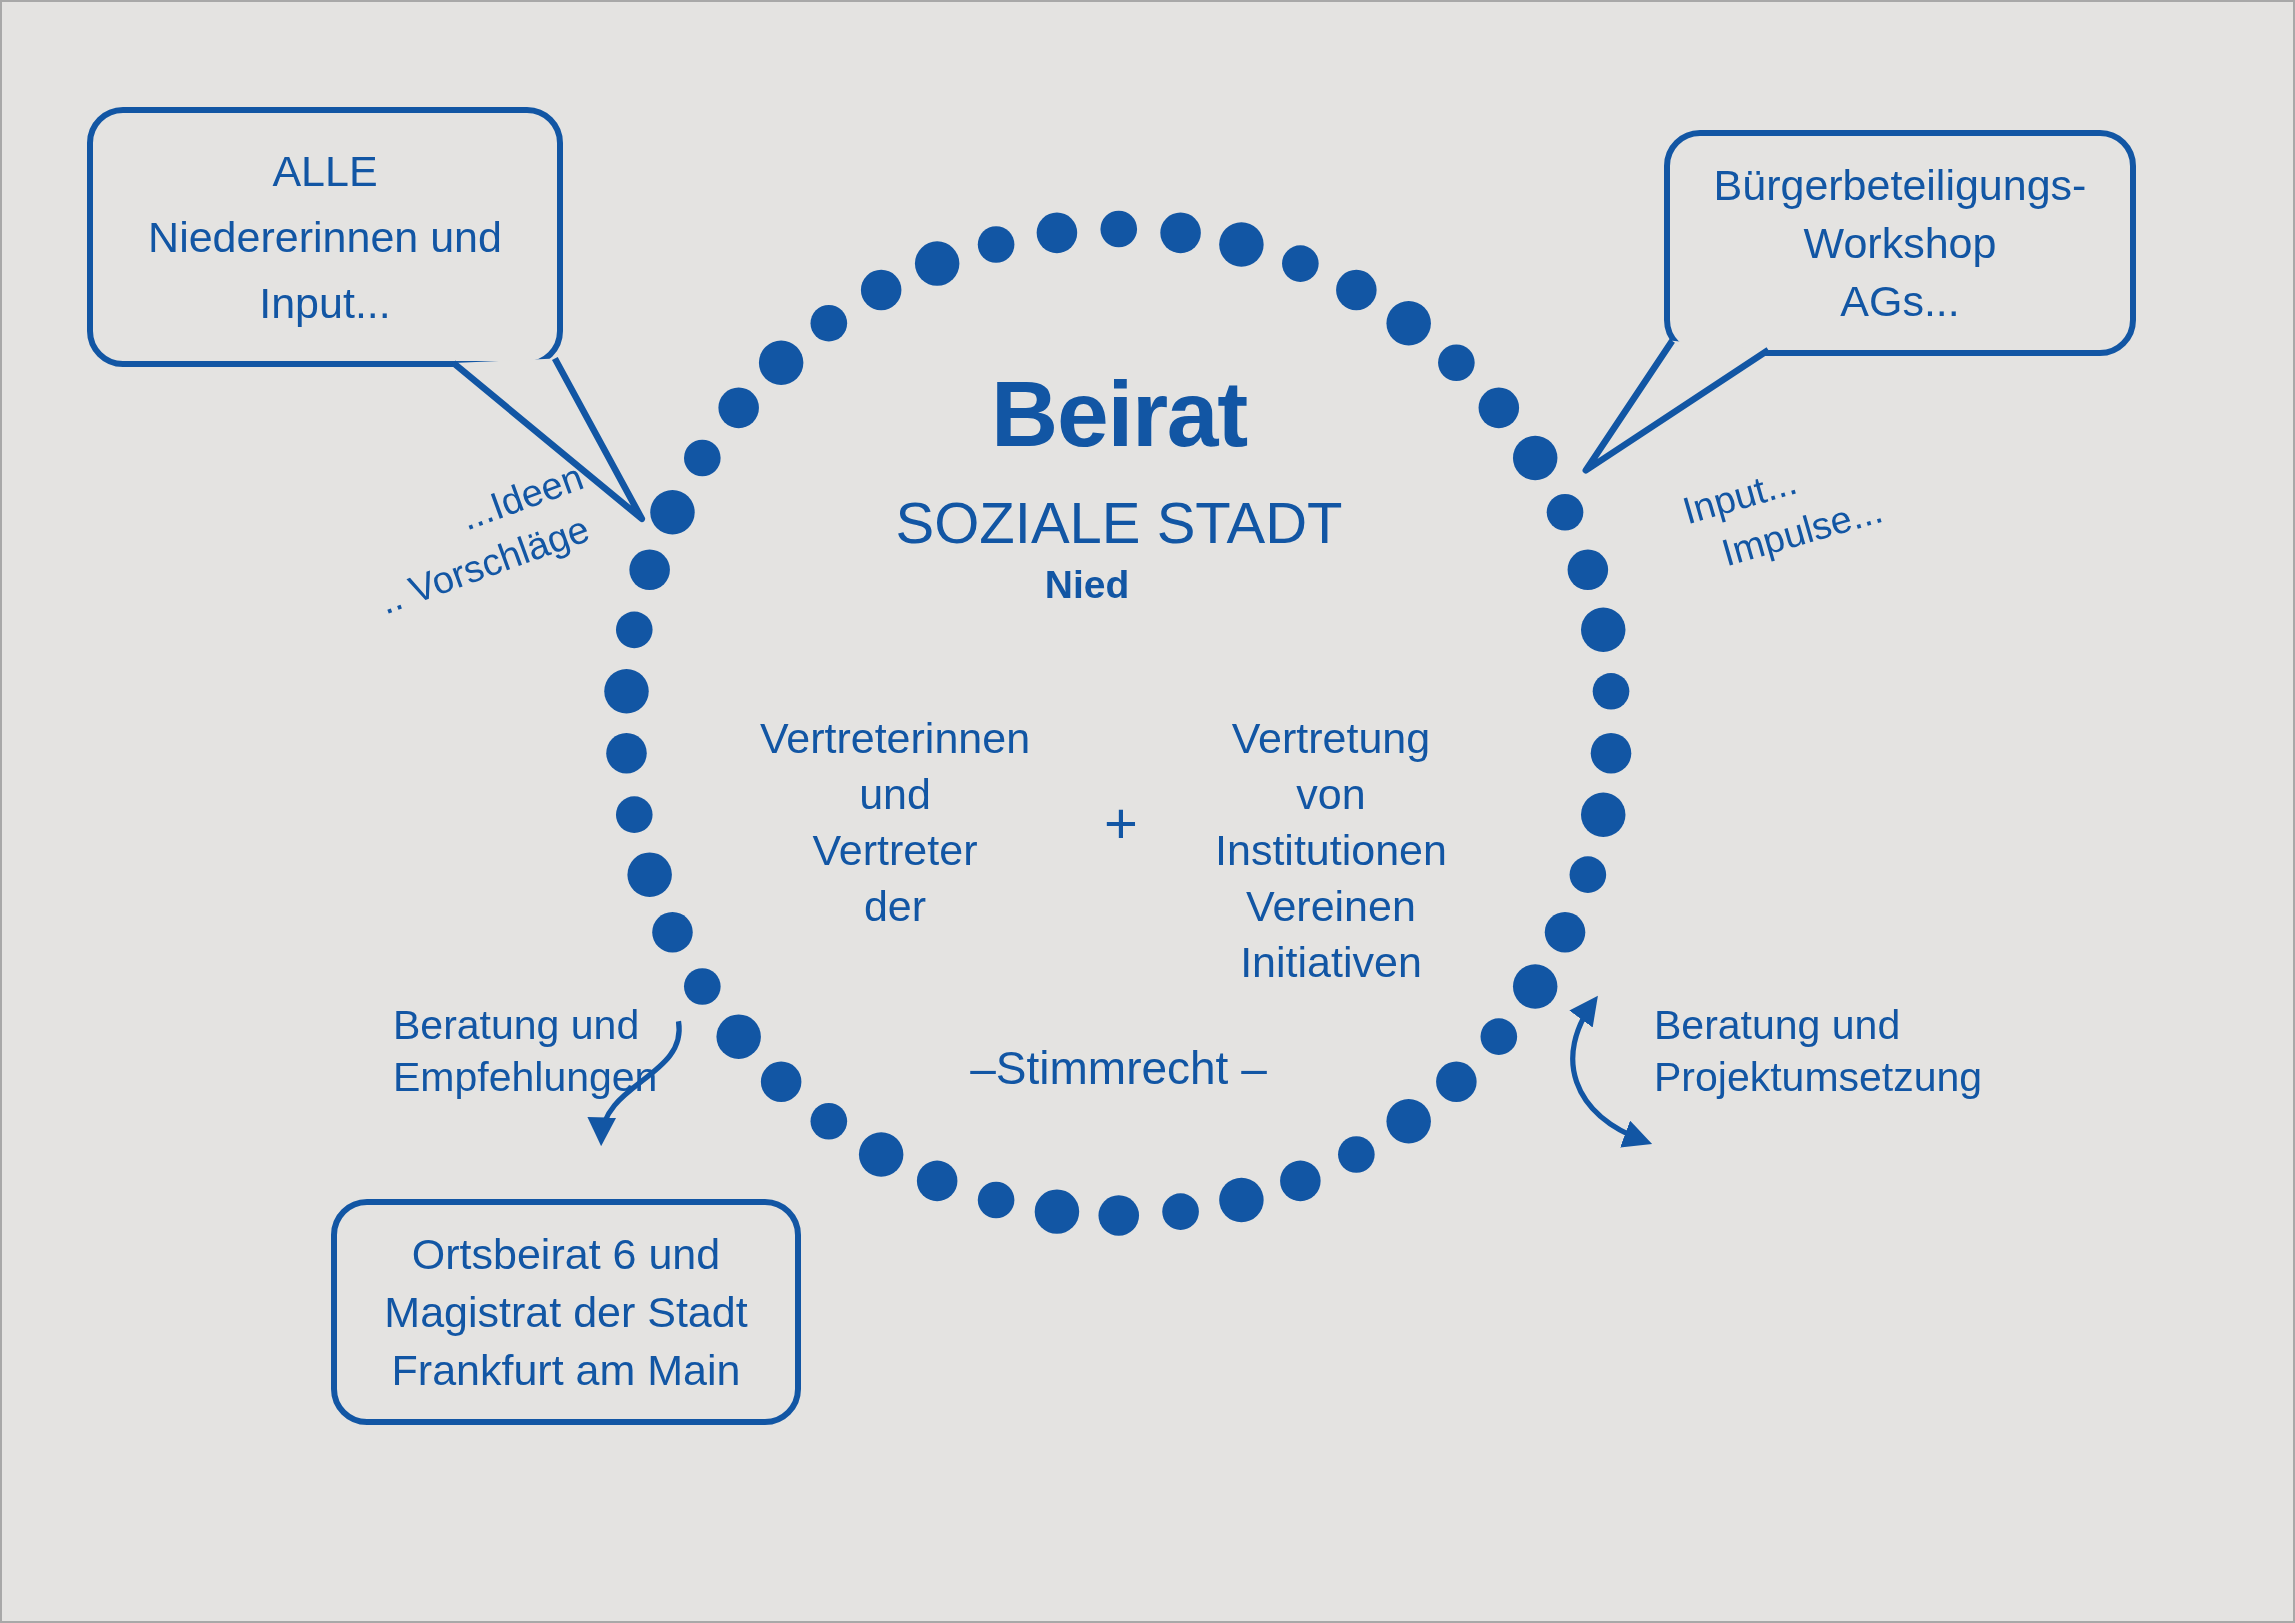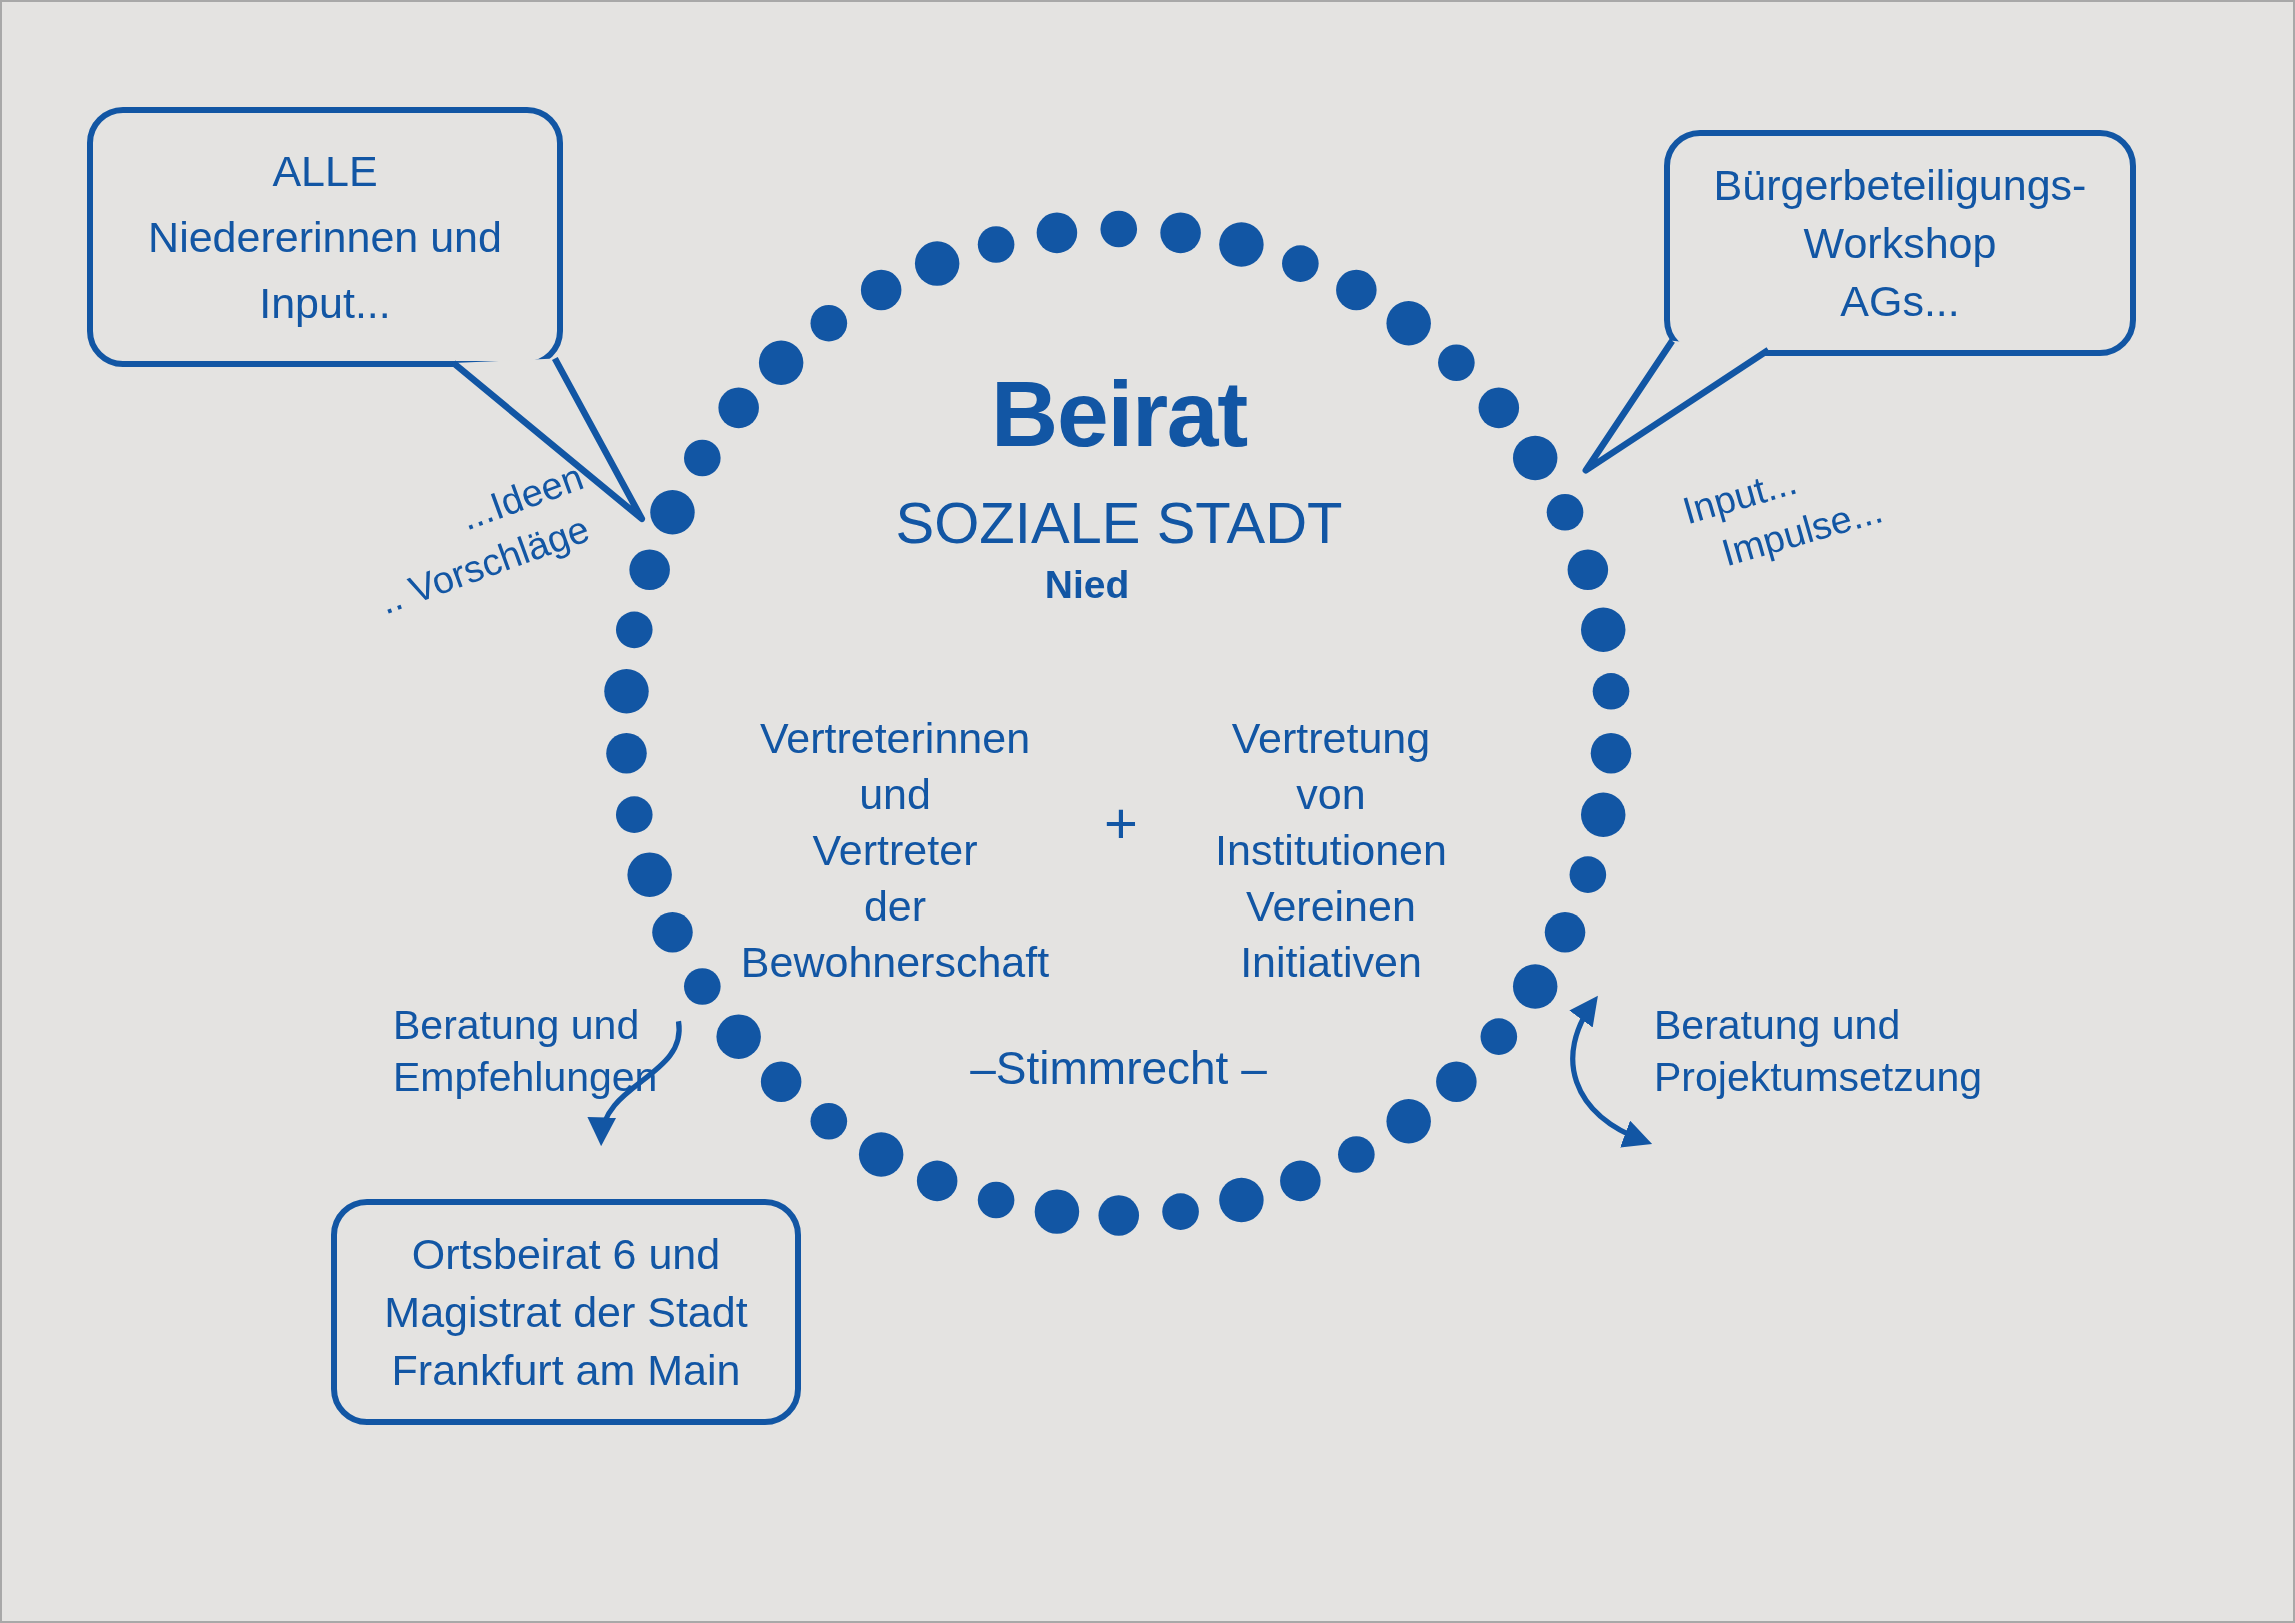--- a/index.html
+++ b/index.html
@@ -134,21 +134,20 @@
 
   <div class="txt center-text" id="title">Beirat</div>
   <div class="txt center-text" id="subtitle1">SOZIALE STADT</div>
   <div class="txt center-text" id="subtitle2">Nied</div>
 
   <div class="col txt" id="col-left">
     <div>Vertreterinnen</div>
     <div>und</div>
     <div>Vertreter</div>
     <div>der</div>
-    <div>Bewohnerschaft</div>
   </div>
 
   <div class="txt center-text" id="plus">+</div>
 
   <div class="col txt" id="col-right">
     <div>Vertretung</div>
     <div>von</div>
     <div>Institutionen</div>
     <div>Vereinen</div>
     <div>Initiativen</div>

